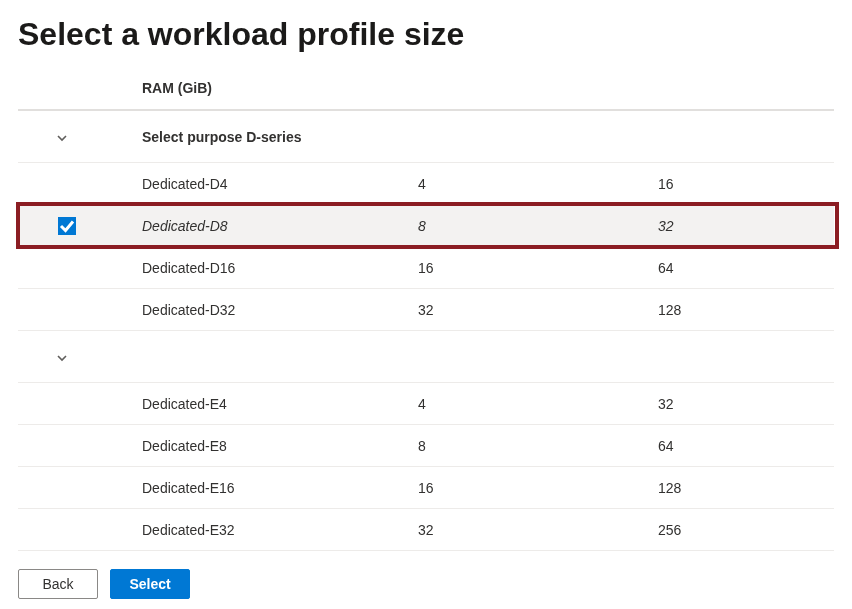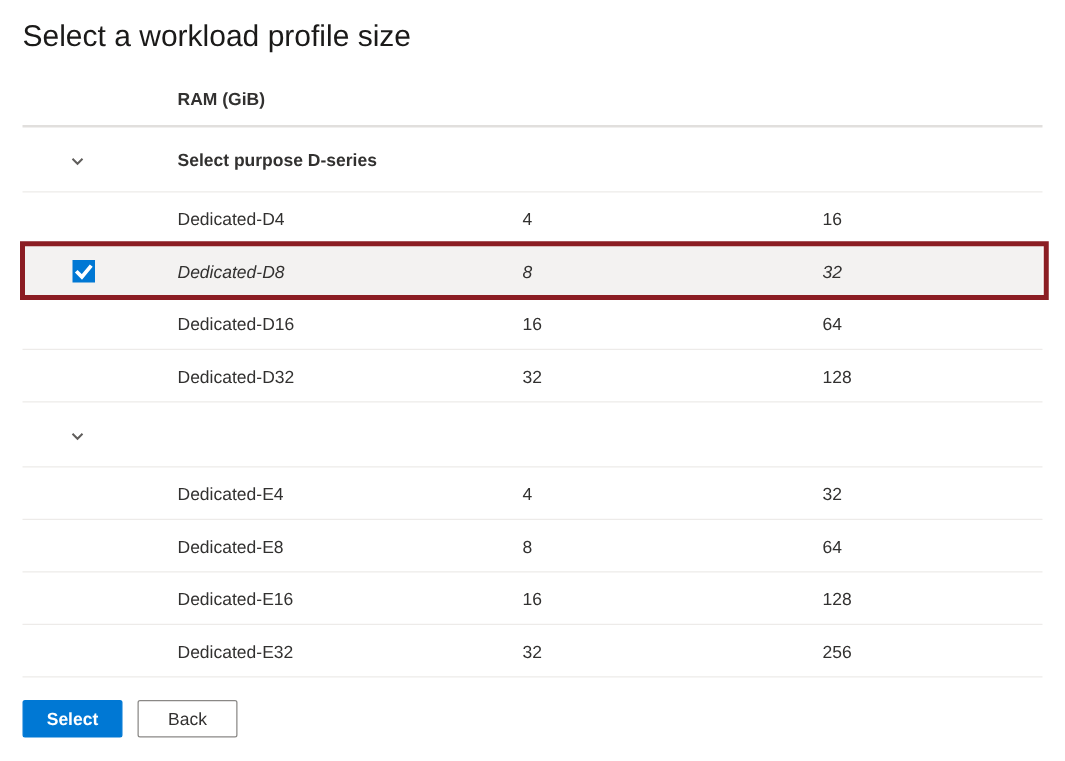--- a/index.html
+++ b/index.html
@@ -1,17 +1,17 @@
 <!DOCTYPE html>
 <html><head>
   <meta charset="utf-8">
   <style>
     * { box-sizing: border-box; margin: 0; padding: 0; }
     body { font-family: "Segoe UI", -apple-system, sans-serif; color: #323130; padding: 16px 18px; font-size: 14px; }
-    .page-title { font-size: 24px; font-weight: 400; color: #1b1a19; margin-bottom: 18px; }
+    .page-title { font-size: 32px; font-weight: 700; color: #1b1a19; margin-bottom: 18px; }
     .table-wrap { width: 100%; }
     .row { display: grid; grid-template-columns: 112px 1fr 240px 180px; align-items: center; min-height: 40px; padding: 0 4px; border-bottom: 1px solid #edebe9; }
     .row.header { font-weight: 600; border-bottom: 2px solid #e1dfdd; }
     .row.header .cell { padding: 6px 6px 10px 8px; }
     .row.group { font-weight: 600; min-height: 52px; }
     .row.data { min-height: 42px; }
     .row.highlight-wrap { position: relative; }
     .highlight-box { position: absolute; left: -2px; right: -5px; top: -3px; bottom: -3px; border: 4px solid #8b1d23; pointer-events: none; }
     .row.sel { background: #f3f2f1; font-style: italic; }
     .cell { padding: 8px 8px; }
@@ -121,15 +121,15 @@
   <div class="row data">
     <div class="cell pre"></div>
     <div class="cell">Dedicated-E32</div>
     <div class="cell">32</div>
     <div class="cell">256</div>
   </div>
 
 </div>
 
 <div class="footer">
+  <button class="btn secondary">Back</button>
   <button class="btn primary">Select</button>
-  <button class="btn secondary">Back</button>
 </div>
 
 </body></html>

